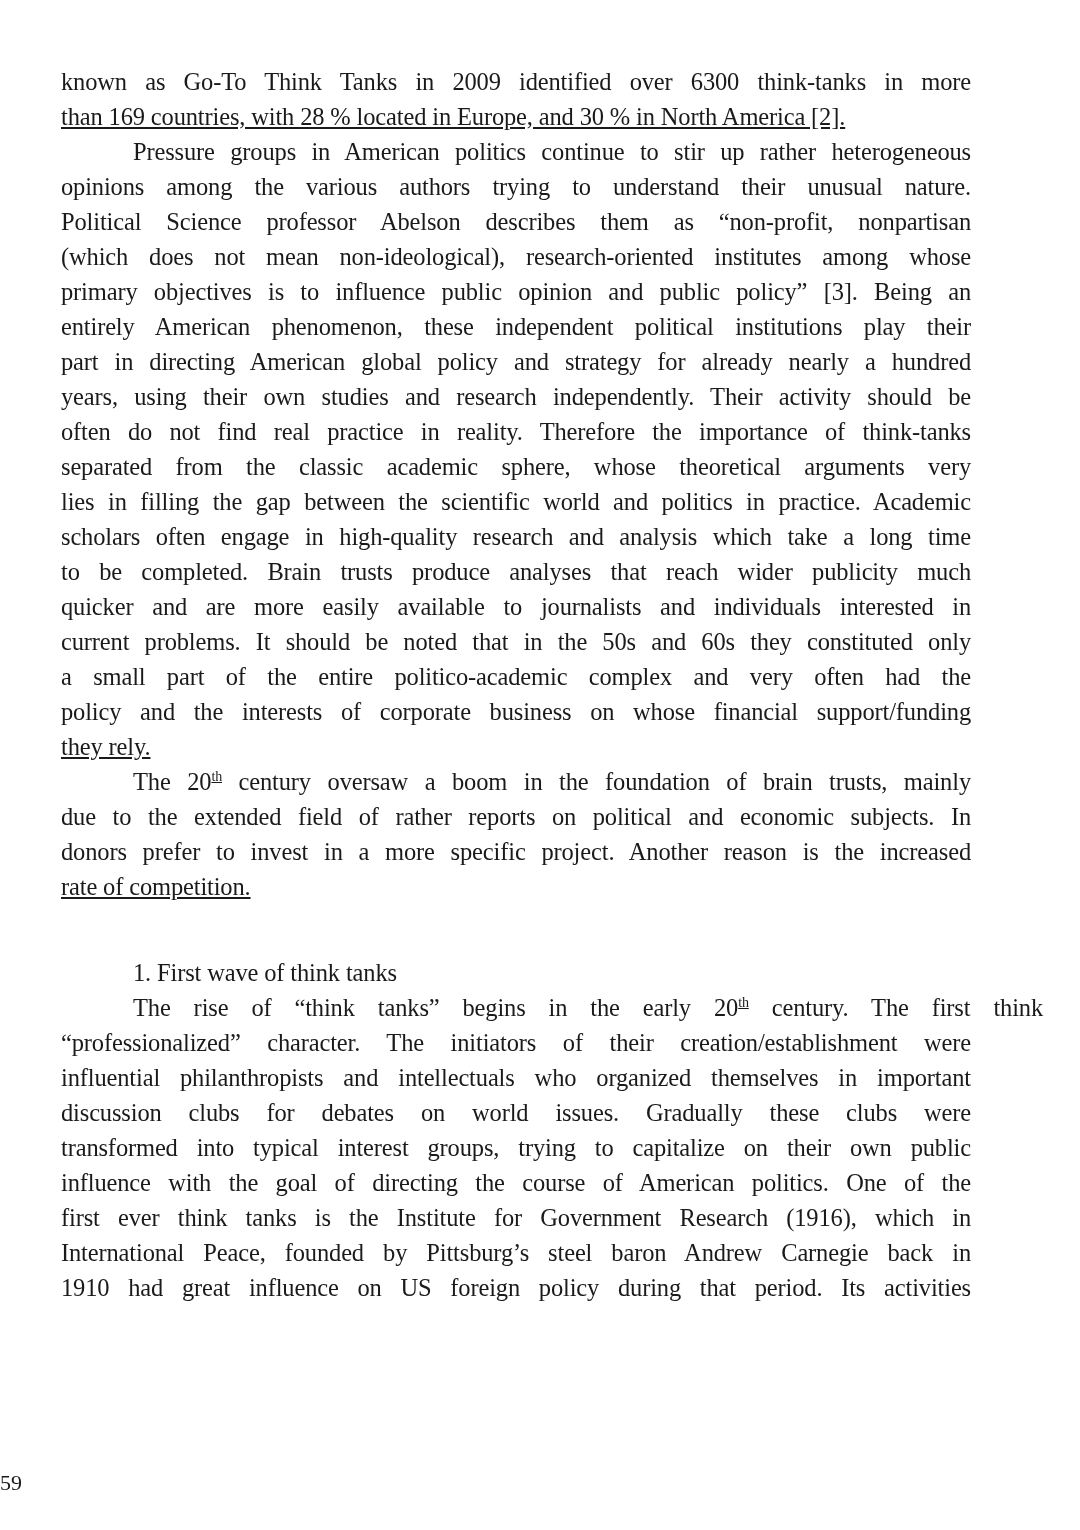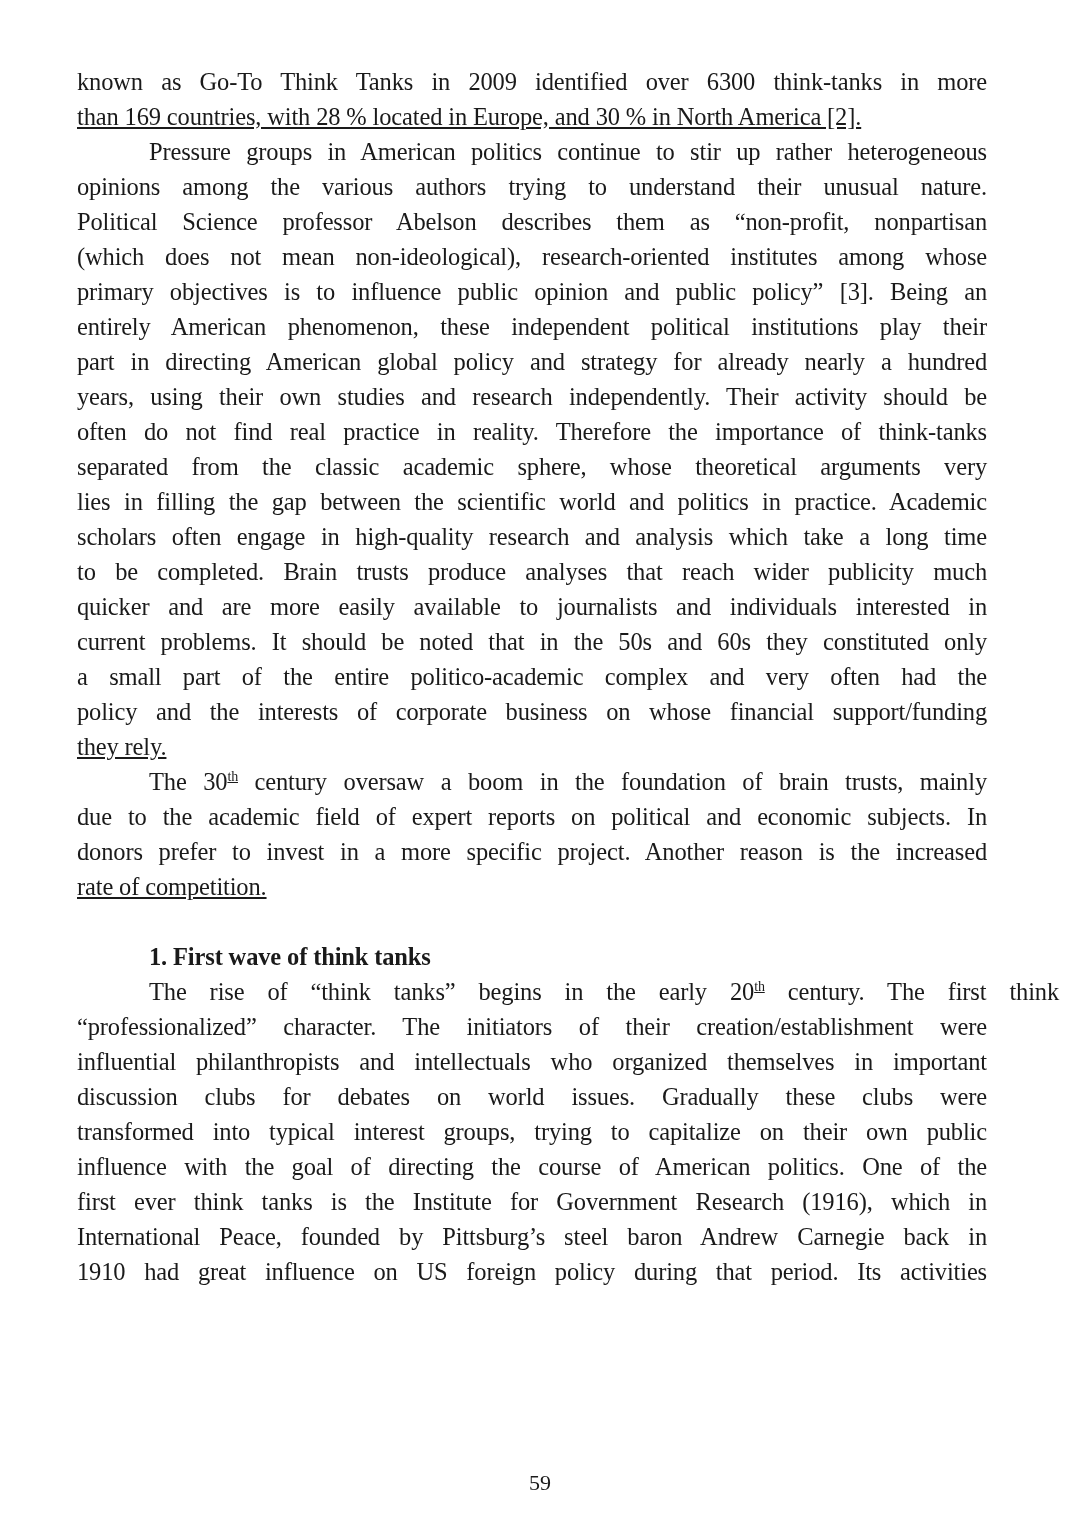--- a/index.html
+++ b/index.html
@@ -10,21 +10,21 @@
   body {
     width: 1080px;
     height: 1530px;
     position: relative;
     overflow: hidden;
     font-family: "Liberation Serif", "DejaVu Serif", serif;
     color: #1a1a1a;
   }
   .page {
     position: absolute;
-    left: 77px;
+    left: 61px;
     top: 64px;
     width: 910px;
   }
   .line {
     position: relative;
     height: 35px;
     line-height: 35px;
     font-size: 24.5px;
     white-space: nowrap;
     text-align: justify;
@@ -35,36 +35,36 @@
     text-align-last: left;
     text-decoration: underline;
   }
   .line.indent {
     padding-left: 72px;
   }
   .line.blank {
     height: 35px;
   }
   .line.heading {
-    font-weight: bold;
+    font-weight: normal;
     padding-left: 72px;
     text-align-last: left;
+    margin-top: 16px;
   }
   sup {
     font-size: 14px;
     line-height: 0;
     vertical-align: 9px;
     text-decoration: underline;
   }
   .page-number {
     position: absolute;
     left: 0;
     width: 1080px;
     top: 1468px;
-    text-align: center;
     font-size: 22px;
     line-height: 30px;
   }
 </style>
 </head>
 <body>
 
 <div class="page">
 
   <div class="line">known as Go-To Think Tanks in 2009 identified over 6300 think-tanks in more</div>
@@ -82,22 +82,22 @@
   <div class="line">separated from the classic academic sphere, whose theoretical arguments very</div>
   <div class="line">lies in filling the gap between the scientific world and politics in practice. Academic</div>
   <div class="line">scholars often engage in high-quality research and analysis which take a long time</div>
   <div class="line">to be completed. Brain trusts produce analyses that reach wider publicity much</div>
   <div class="line">quicker and are more easily available to journalists and individuals interested in</div>
   <div class="line">current problems. It should be noted that in the 50s and 60s they constituted only</div>
   <div class="line">a small part of the entire politico-academic complex and very often had the</div>
   <div class="line">policy and the interests of corporate business on whose financial support/funding</div>
   <div class="line last">they rely.</div>
 
-  <div class="line indent"><span>The 30</span><sup>th</sup><span> century oversaw a boom in the foundation of brain trusts, mainly</span></div>
-  <div class="line">due to the academic field of expert reports on political and economic subjects. In</div>
+  <div class="line indent"><span>The 20</span><sup>th</sup><span> century oversaw a boom in the foundation of brain trusts, mainly</span></div>
+  <div class="line">due to the extended field of rather reports on political and economic subjects. In</div>
   <div class="line">donors prefer to invest in a more specific project. Another reason is the increased</div>
   <div class="line last">rate of competition.</div>
 
   <div class="line blank"></div>
 
   <div class="line heading">1. First wave of think tanks</div>
 
   <div class="line indent" style="transform-origin: left center; width: 910.017px; transform: scaleX(0.999981);"><span>The rise of “think tanks” begins in the early 20</span><sup>th</sup><span> century. The first think</span></div>
   <div class="line">“professionalized” character. The initiators of their creation/establishment were</div>
   <div class="line">influential philanthropists and intellectuals who organized themselves in important</div>

